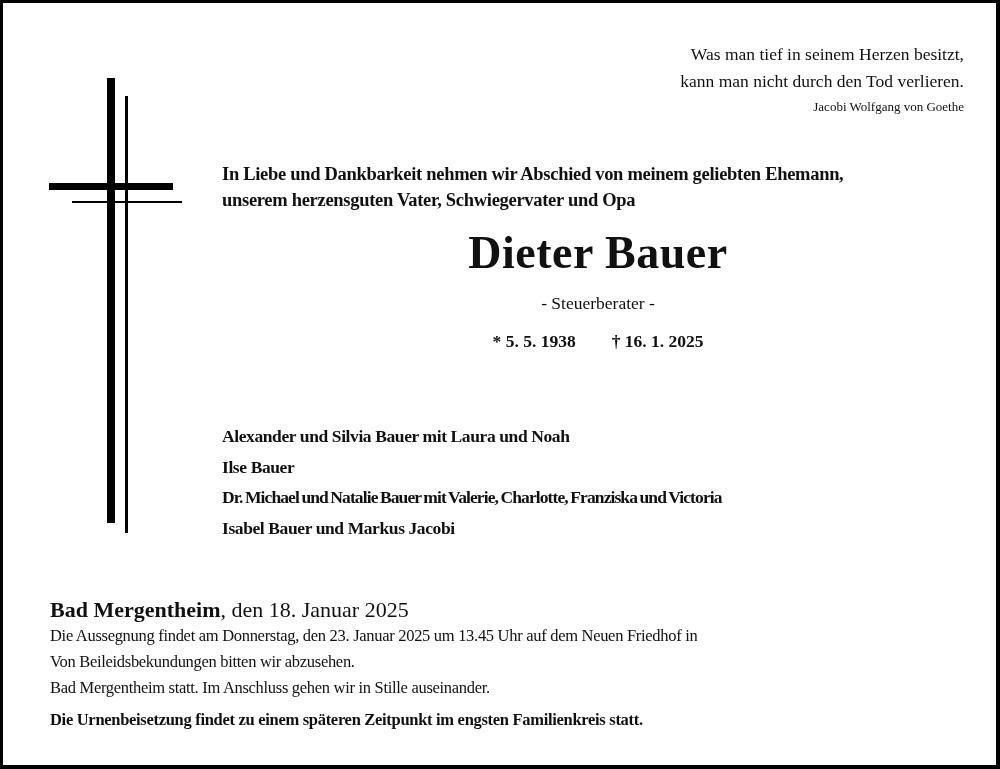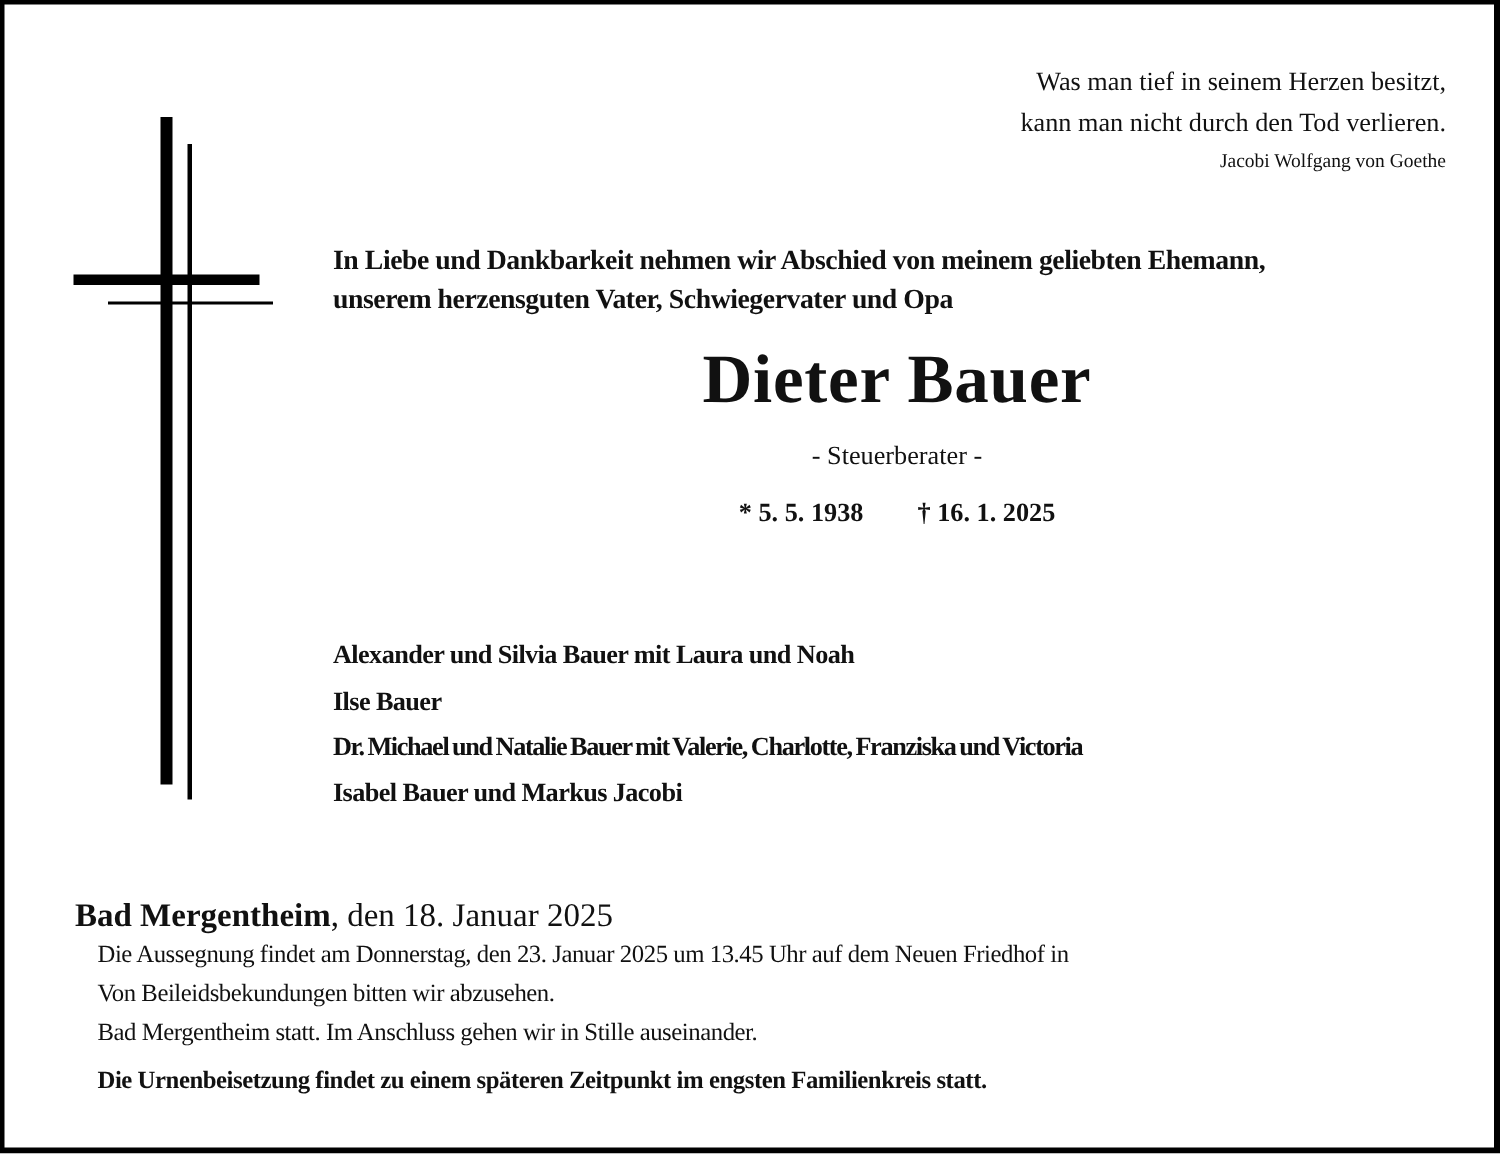--- a/index.html
+++ b/index.html
@@ -113,21 +113,21 @@
       left: 47px;
       top: 582px;
       font-size: 22px;
       line-height: 26px;
       margin-top: 12px;
     }
     .place-date b { font-weight: bold; }
 
     .notice {
       position: absolute;
-      left: 62px;
+      left: 47px;
       top: 620px;
       font-size: 16.5px;
       line-height: 26px;
       letter-spacing: -0.3px;
     }
     .notice .para2 { margin-top: 6px; font-weight: bold; }
   </style>
 </head>
 <body>
 

